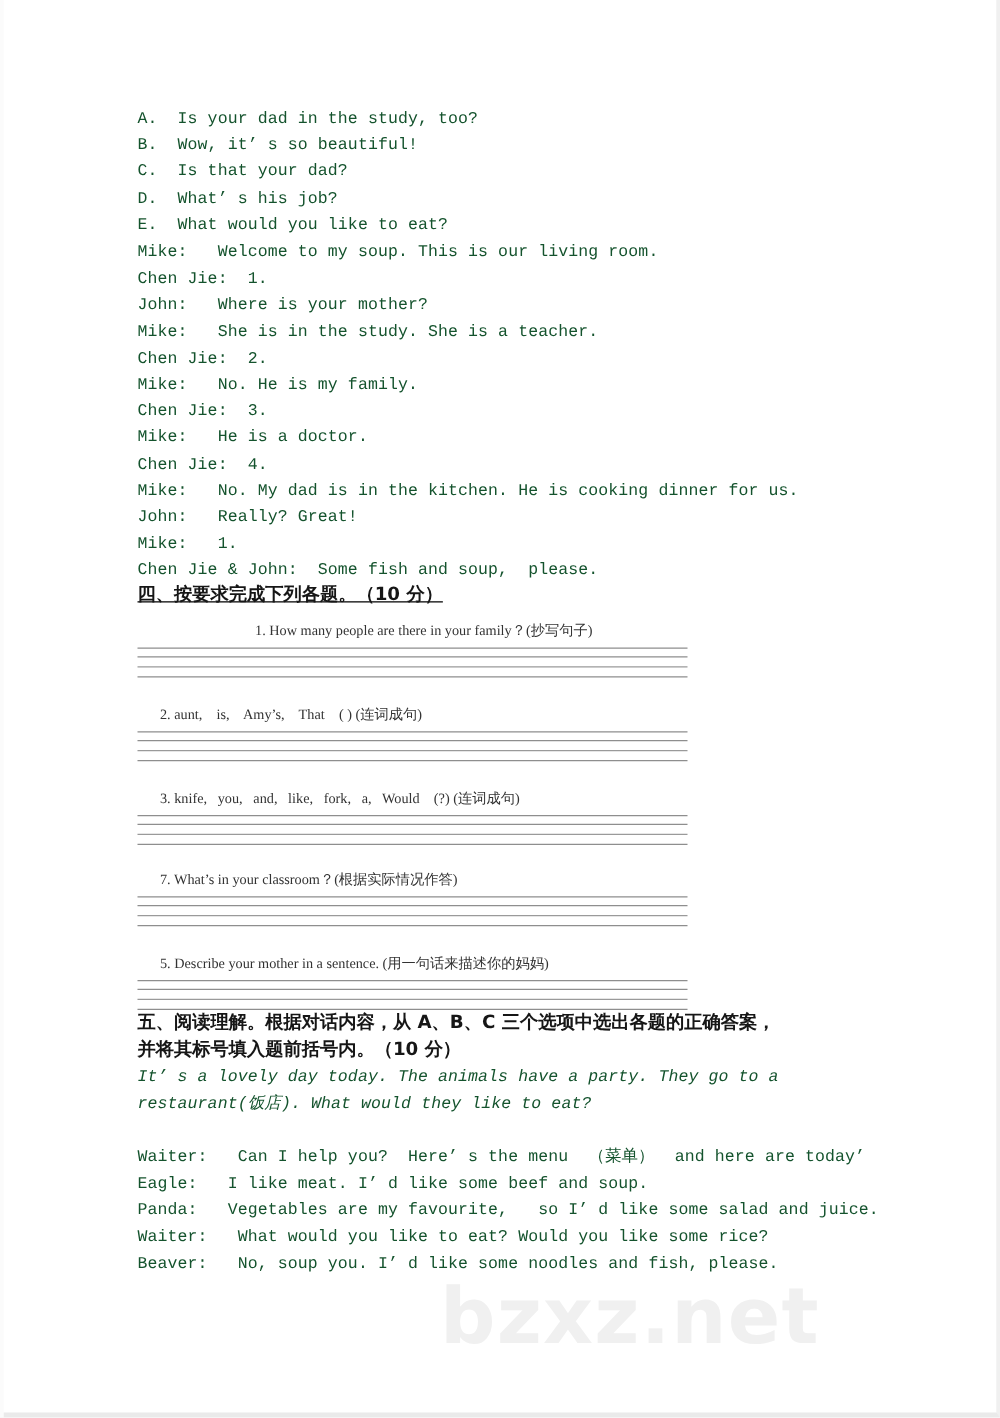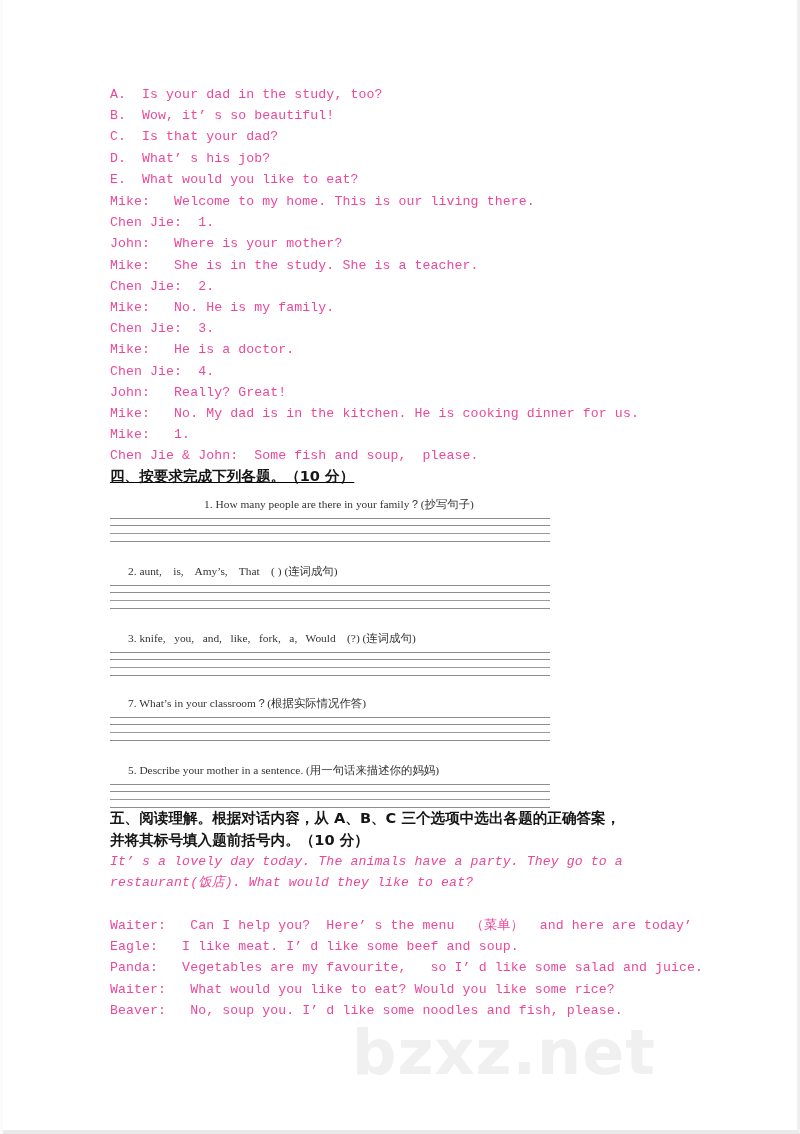--- a/index.html
+++ b/index.html
@@ -60,21 +60,21 @@
   .block {
     position: absolute;
     left: 110px;
   }
 
   
   .mono-line {
     font-family: "Liberation Mono", "DejaVu Sans Mono", monospace;
     font-size: 13.2px;
     line-height: 21.2px;
-    color: #ec4899;
+    color: #14532d;
     white-space: pre;
     letter-spacing: 0.1px;
   }
   .mono-line.italic {
     font-style: italic;
   }
 
   .heading {
     font-family: "DejaVu Sans", sans-serif;
     font-weight: bold;
@@ -122,31 +122,31 @@
 
     <div class="block" style="top:84px;">
       <div class="mono-line">A.  Is your dad in the study, too?</div>
       <div class="mono-line">B.  Wow, it’ s so beautiful!</div>
       <div class="mono-line">C.  Is that your dad?</div>
       <div class="mono-line">D.  What’ s his job?</div>
       <div class="mono-line">E.  What would you like to eat?</div>
     </div>
 
     <div class="block" style="top:191px;">
-      <div class="mono-line">Mike:   Welcome to my home. This is our living there.</div>
+      <div class="mono-line">Mike:   Welcome to my soup. This is our living room.</div>
       <div class="mono-line">Chen Jie:  1.</div>
       <div class="mono-line">John:   Where is your mother?</div>
       <div class="mono-line">Mike:   She is in the study. She is a teacher.</div>
       <div class="mono-line">Chen Jie:  2.</div>
       <div class="mono-line">Mike:   No. He is my family.</div>
       <div class="mono-line">Chen Jie:  3.</div>
       <div class="mono-line">Mike:   He is a doctor.</div>
       <div class="mono-line">Chen Jie:  4.</div>
+      <div class="mono-line">Mike:   No. My dad is in the kitchen. He is cooking dinner for us.</div>
       <div class="mono-line">John:   Really? Great!</div>
-      <div class="mono-line">Mike:   No. My dad is in the kitchen. He is cooking dinner for us.</div>
       <div class="mono-line">Mike:   1.</div>
       <div class="mono-line">Chen Jie &amp; John:  Some fish and soup,  please.</div>
     </div>
 
     <div class="block" style="top:465px;text-decoration:underline;">
       <div class="heading">四、按要求完成下列各题。（10 分）</div>
     </div>
 
     <div class="block" style="top:497px;text-align:center;">
       <div class="question-text">1. How many people are there in your family？(抄写句子)</div>

